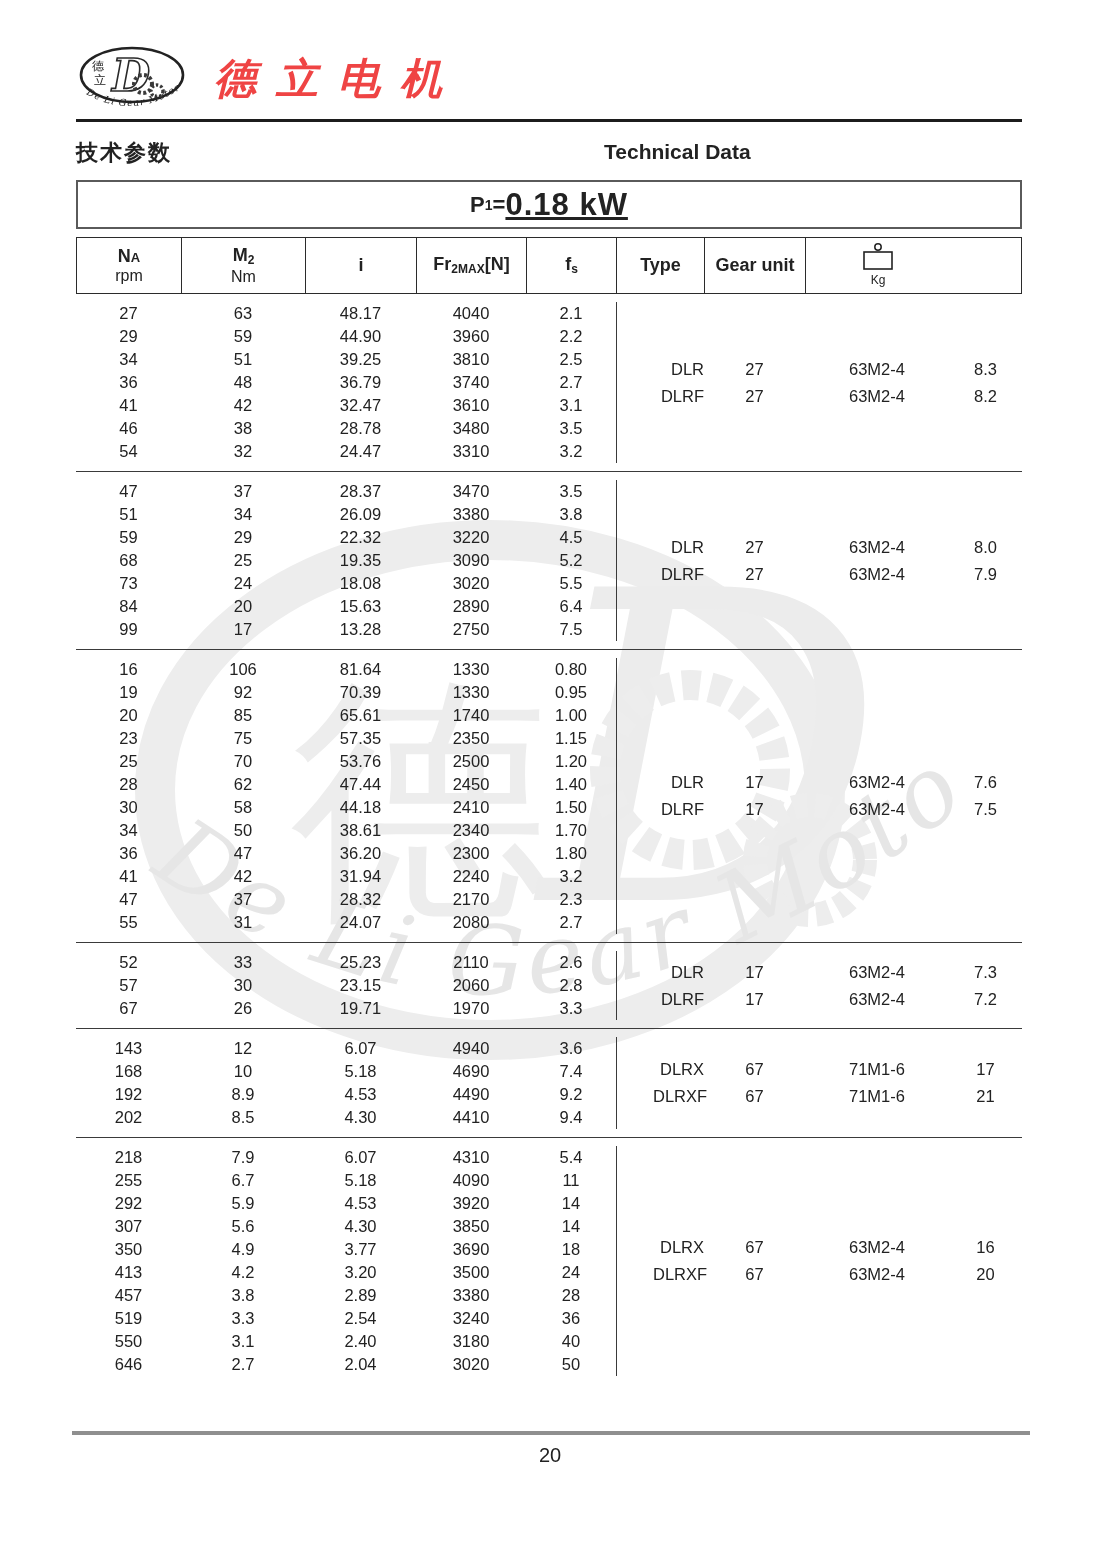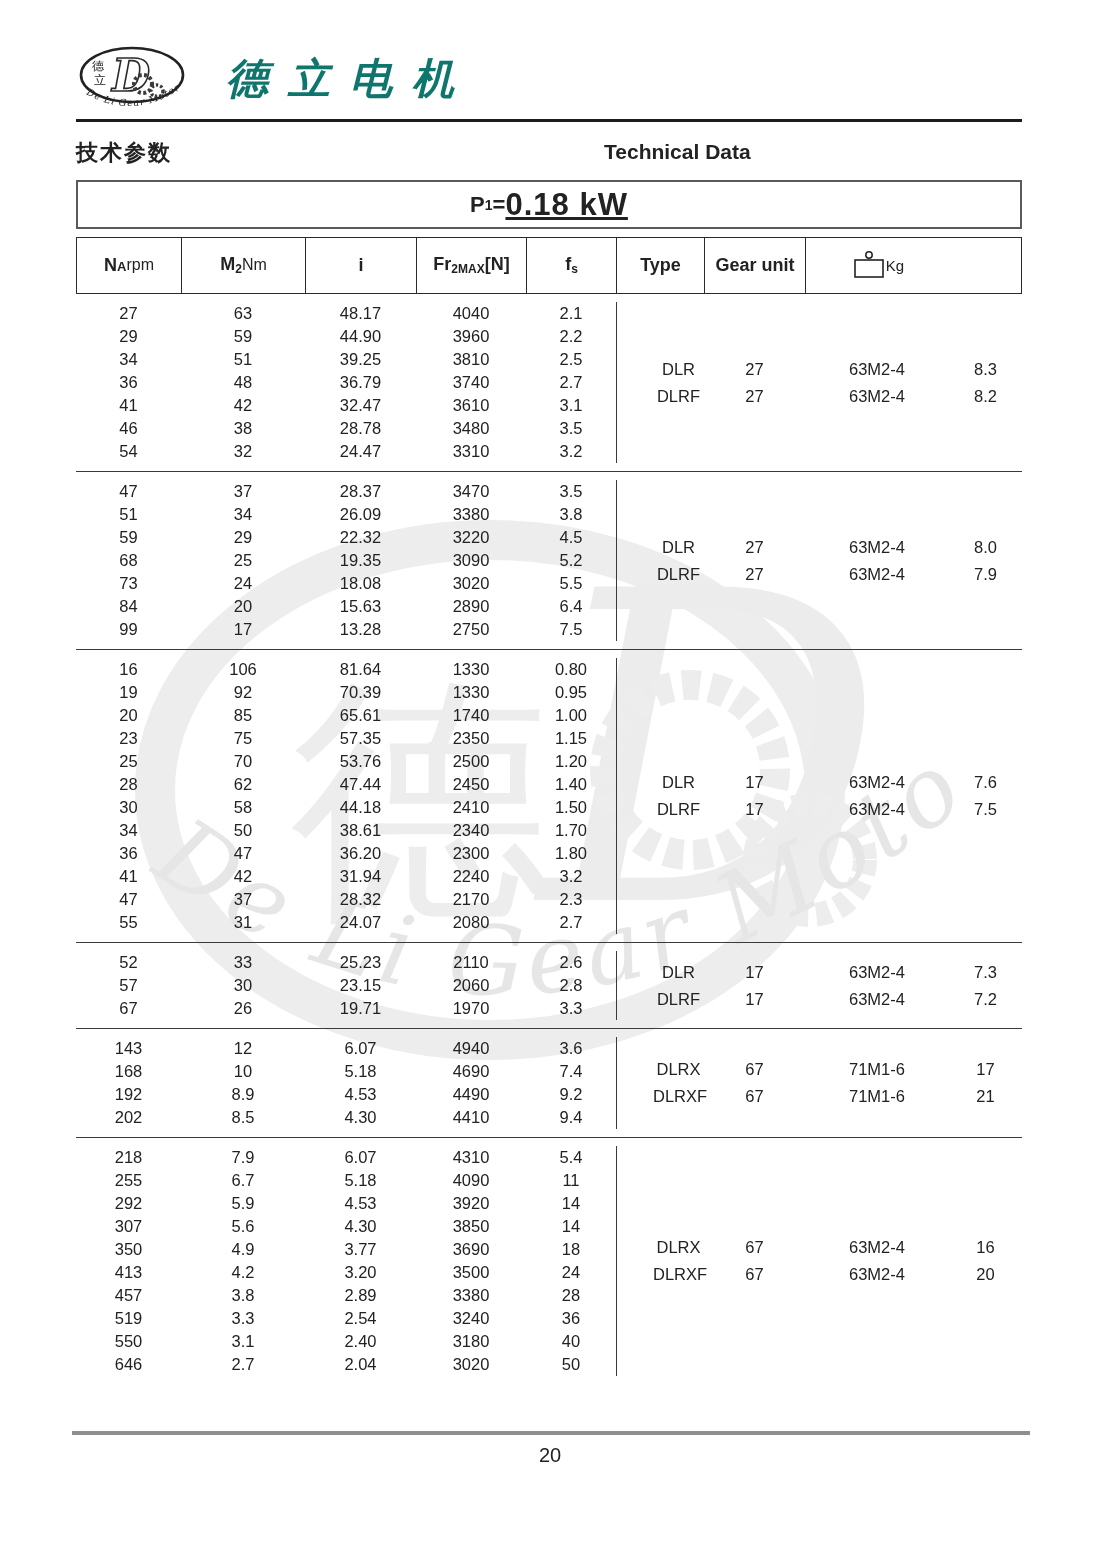--- a/index.html
+++ b/index.html
@@ -10,62 +10,62 @@
   }
   .watermark { position:absolute; left:40px; top:470px; width:1020px; height:660px; z-index:0; pointer-events:none; }
   .wm-serif { font-family:"DejaVu Serif", serif; font-style:italic; }
   .content { position:relative; z-index:1; padding:46px 78px 0 76px; }
 
   
   .brand-row { display:flex; align-items:center; height:66px; }
   .logo { width:112px; height:70px; flex:0 0 auto; }
   .company {
     font-family:"DejaVu Serif", serif; font-weight:bold; font-style:italic;
-    font-size:42px; letter-spacing:20px; margin-left:38px; color:#0f766e; white-space:nowrap;
+    font-size:42px; letter-spacing:20px; margin-left:26px; color:#ef4444; white-space:nowrap;
   }
   .header-rule { height:3px; background:#1c1c1c; margin-top:7px; }
 
   .section-row { position:relative; margin-top:16px; height:28px; }
   .section-cn { font-size:22px; font-weight:bold; letter-spacing:2px; }
   .section-en { position:absolute; left:528px; top:2px; font-size:21px; font-weight:bold; }
 
   .power-box { margin-top:14px; border:2px solid #5a5a5a; height:49px;
     display:flex; align-items:center; justify-content:center; }
   .p-sym { font-size:22px; font-weight:bold; }
   .p-sub { font-size:14px; font-weight:bold; vertical-align:-3px; }
   .p-eq  { font-size:22px; font-weight:bold; }
   .p-val { font-size:31px; font-weight:bold; letter-spacing:1px;text-decoration:underline; }
 
   
   .thead { margin-top:8px; display:grid;
     grid-template-columns:105px 124px 111px 110px 90px 88px 101px 144px 73px;
     border:1.6px solid #2b2b2b; height:57px; }
-  .th { border-right:1.4px solid #2b2b2b; display:flex; flex-direction:row;
+  .th { border-right:1.4px solid #2b2b2b; display:flex; flex-direction:column;
     align-items:center; justify-content:center; line-height:1.15; }
   .th:last-child { border-right:none; }
   .th-main { font-size:18px; font-weight:bold; }
   .th-small { font-size:13px; font-weight:bold; }
   .th-sub-lower { font-size:12px; font-weight:bold; vertical-align:-3px; }
   .th-unit { font-size:16px; }
-  .kg-label { font-size:15px; margin-top:1px; }
+  .kg-label { font-size:12px; margin-top:1px; }
 
   
   .groups { width:946px; }
   .group { display:flex; border-bottom:1.3px solid #3a3a3a; padding:8px 0; }
   .group:last-child { border-bottom:none; }
   .g-left { width:540px; }
   .drow { display:grid; grid-template-columns:105px 124px 111px 110px 90px;
     line-height:23px; font-size:16.5px; }
   .dcell { text-align:center; }
   .g-right { flex:1; border-left:1.3px solid #3a3a3a; display:flex;
     flex-direction:column; justify-content:center; }
   .vrow { display:grid; grid-template-columns:87px 101px 144px 73px;
     line-height:27px; font-size:16.5px; }
   .vcell { text-align:center; }
-  .vcell.v0 { text-align:center; padding-left:36px; }
+  .vcell.v0 { text-align:right; padding-left:36px; }
 
   
   .footer-rule { position:absolute; left:72px; width:958px; top:1431px; height:4px; background:#8f8f8f; z-index:1; }
   .page-num { position:absolute; top:1444px; left:0; width:1100px; text-align:center; font-size:20px; color:#222; z-index:1; }
 </style>
 </head>
 <body>
 
 <svg class="watermark" viewBox="0 0 1020 660" aria-hidden="true">
   <ellipse cx="450" cy="320" rx="335" ry="250" fill="none" stroke="#ededed" stroke-width="40"></ellipse>

